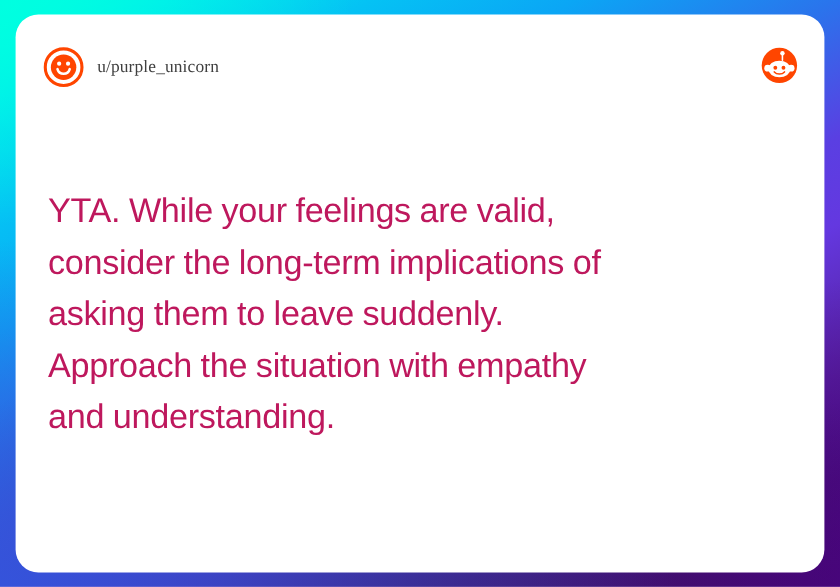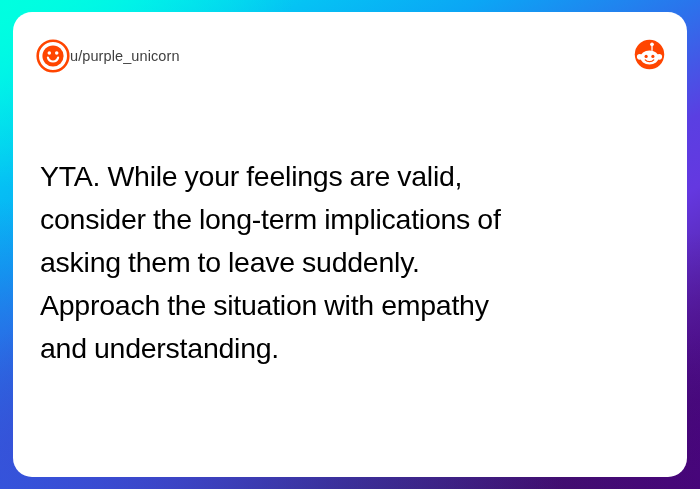--- a/index.html
+++ b/index.html
@@ -73,43 +73,45 @@
     align-items: center;
     margin-left: 23px;
   }
   .avatar {
     width: 34px;
     height: 34px;
     flex: 0 0 34px;
     display: block;
   }
   .author-name {
+    margin-left: 11px;
     font-size: 14.5px;
     color: #3f3f3f;
     letter-spacing: 0.1px;
     white-space: nowrap;
+    font-family: Liberation Serif, serif;
   }
   .brand-logo {
     position: absolute;
     right: 22px;
     top: 27px;
     width: 31px;
     height: 31px;
     display: block;
   }
 
   
   .post-body {
     position: absolute;
     left: 27px;
     top: 143px;
     right: 24px;
     font-size: 28.5px;
     line-height: 43px;
-    color: #000000;
+    color: #be185d;
     letter-spacing: -0.25px;
     white-space: pre-line;
     word-spacing: -0.5px;
   }
 </style>
 </head>
 <body>
 
 <div id="canvas">
 

